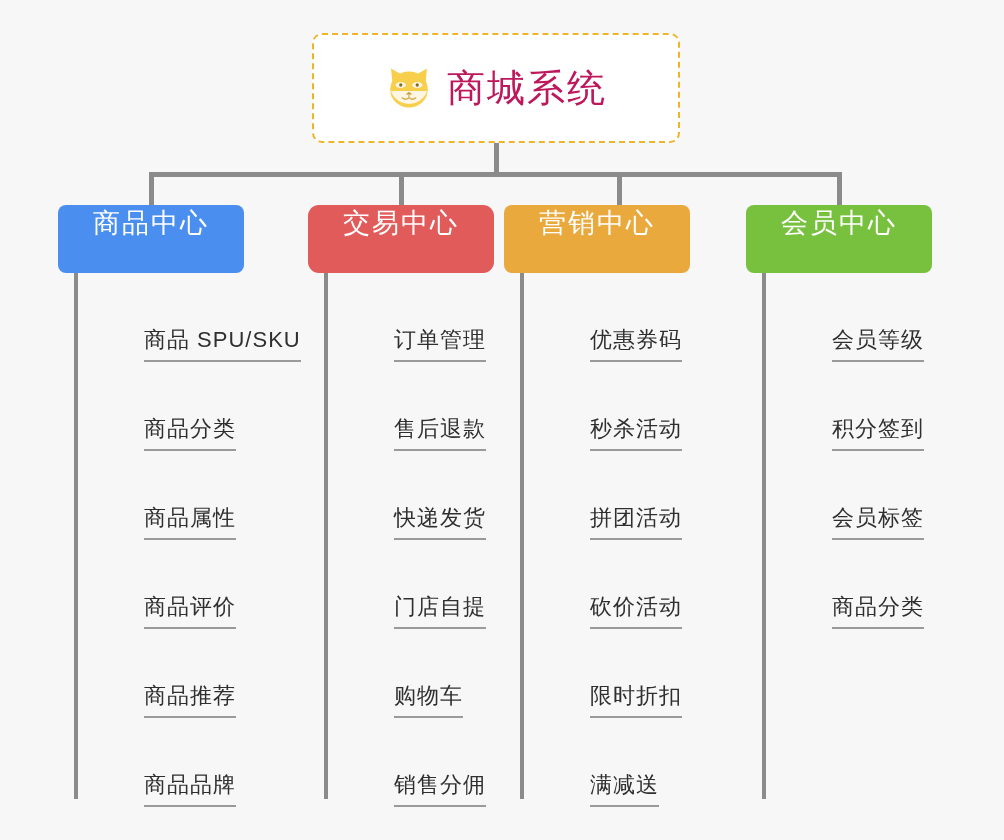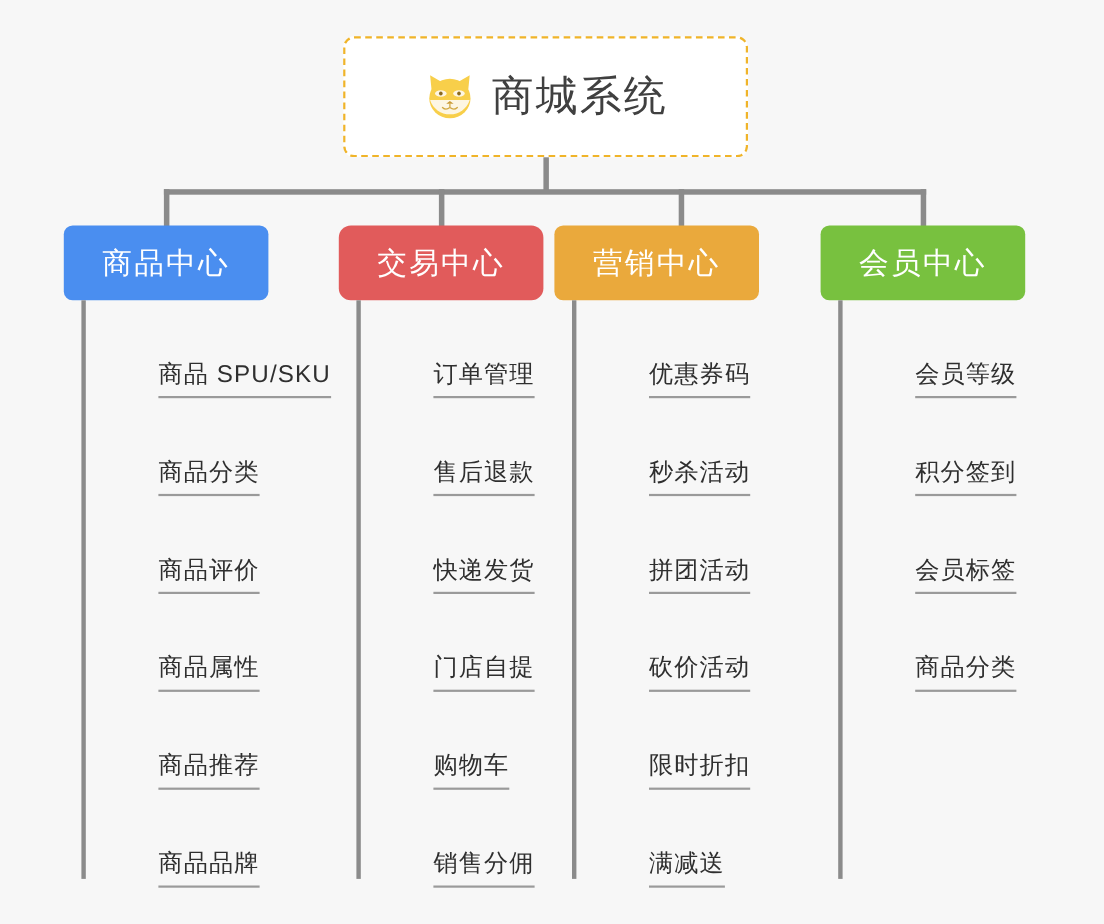--- a/index.html
+++ b/index.html
@@ -32,21 +32,21 @@
     border: 2px dashed #f0b429;
     border-radius: 10px;
     box-sizing: border-box;
     display: flex;
     align-items: center;
     justify-content: center;
     gap: 14px;
   }
   .root-title {
     font-size: 38px;
-    color: #404040;
+    color: #be185d;
     letter-spacing: 2px;
     line-height: 1;
     white-space: nowrap;
   }
   .shiba-icon {
     width: 48px;
     height: 48px;
     flex: 0 0 48px;
     display: block;
   }
@@ -78,21 +78,20 @@
 
   
   .column {
     position: absolute;
     top: 205px;
   }
   .cat-box {
     height: 68px;
     border-radius: 8px;
     display: flex;
-    align-items: center;
     justify-content: center;
     color: #ffffff;
     font-size: 27px;
     letter-spacing: 2px;
     box-sizing: border-box;
   }
 
   
   .spine-wrap {
     position: relative;
@@ -169,24 +168,24 @@
         </div>
         <div class="spine-wrap">
           <div class="spine" style="background: rgb(139, 139, 139); height: 526px;"></div>
           <div class="leaf">
             <span class="leaf-label">商品 SPU/SKU</span>
           </div>
           <div class="leaf">
             <span class="leaf-label">商品分类</span>
           </div>
           <div class="leaf">
+            <span class="leaf-label">商品属性</span>
+          </div>
+          <div class="leaf">
             <span class="leaf-label">商品评价</span>
-          </div>
-          <div class="leaf">
-            <span class="leaf-label">商品属性</span>
           </div>
           <div class="leaf">
             <span class="leaf-label">商品推荐</span>
           </div>
           <div class="leaf">
             <span class="leaf-label">商品品牌</span>
           </div>
         </div>
       </div>
       <div class="column" style="left: 308px; width: 186px;">

